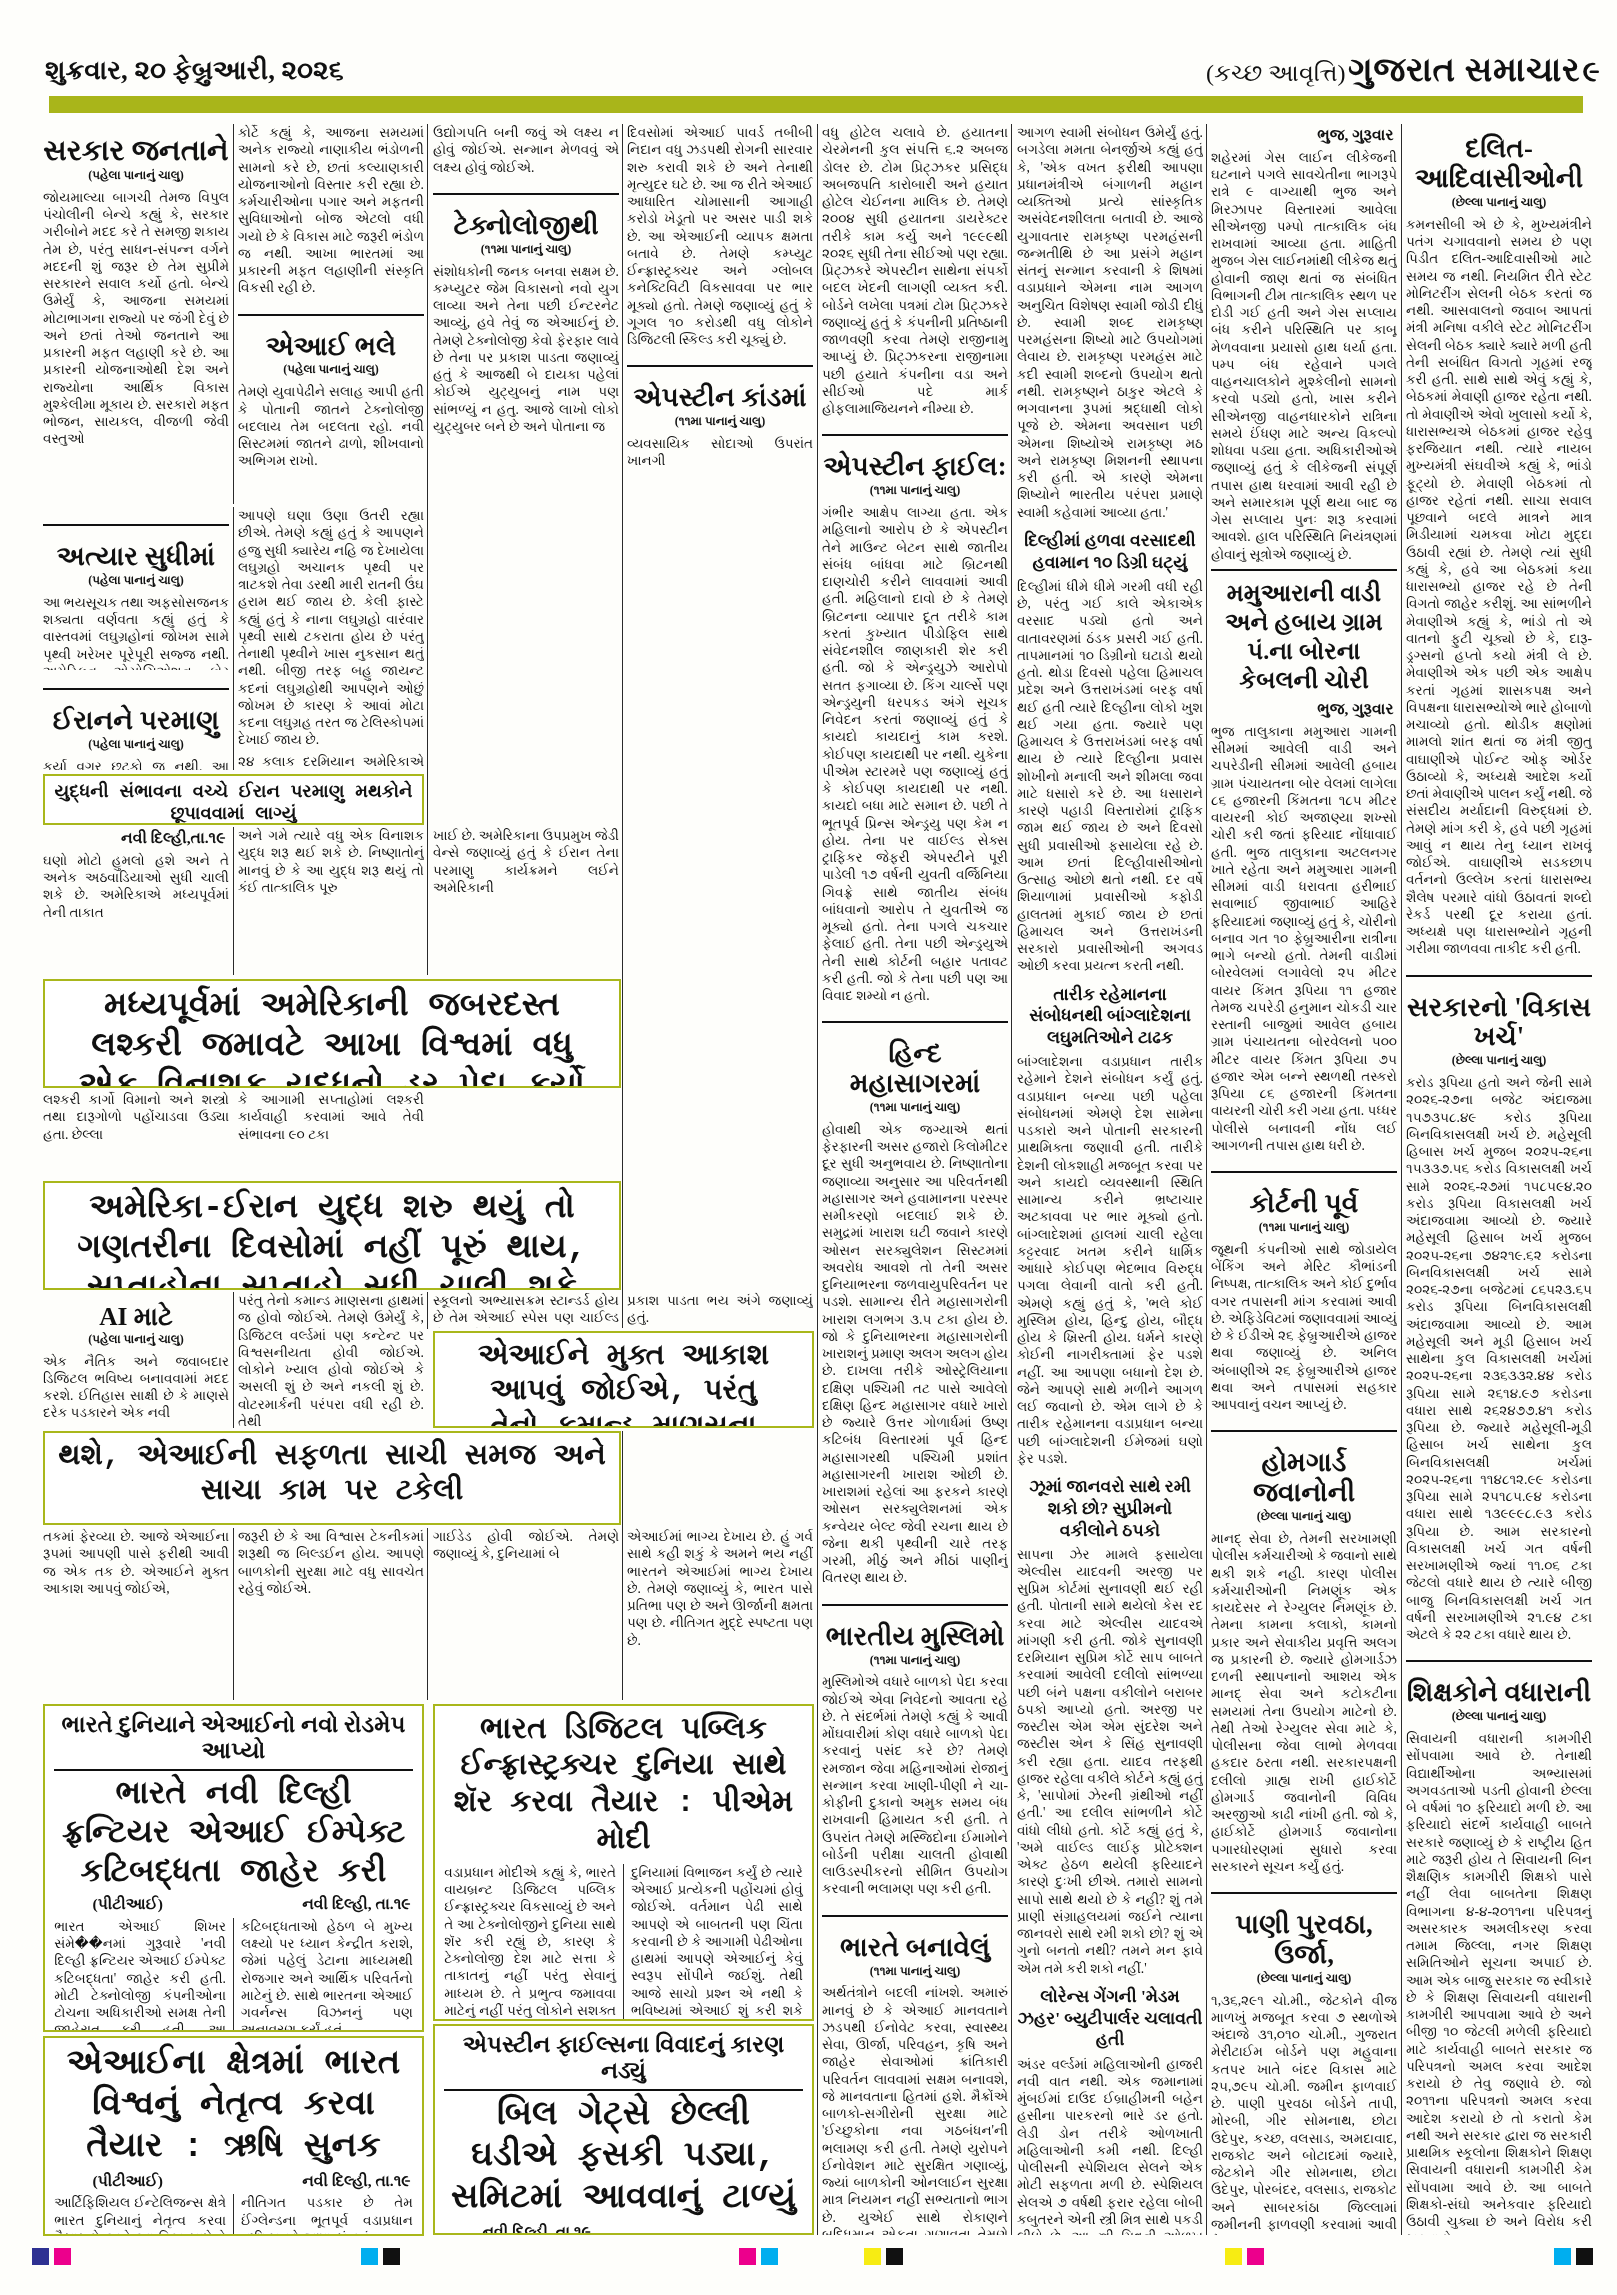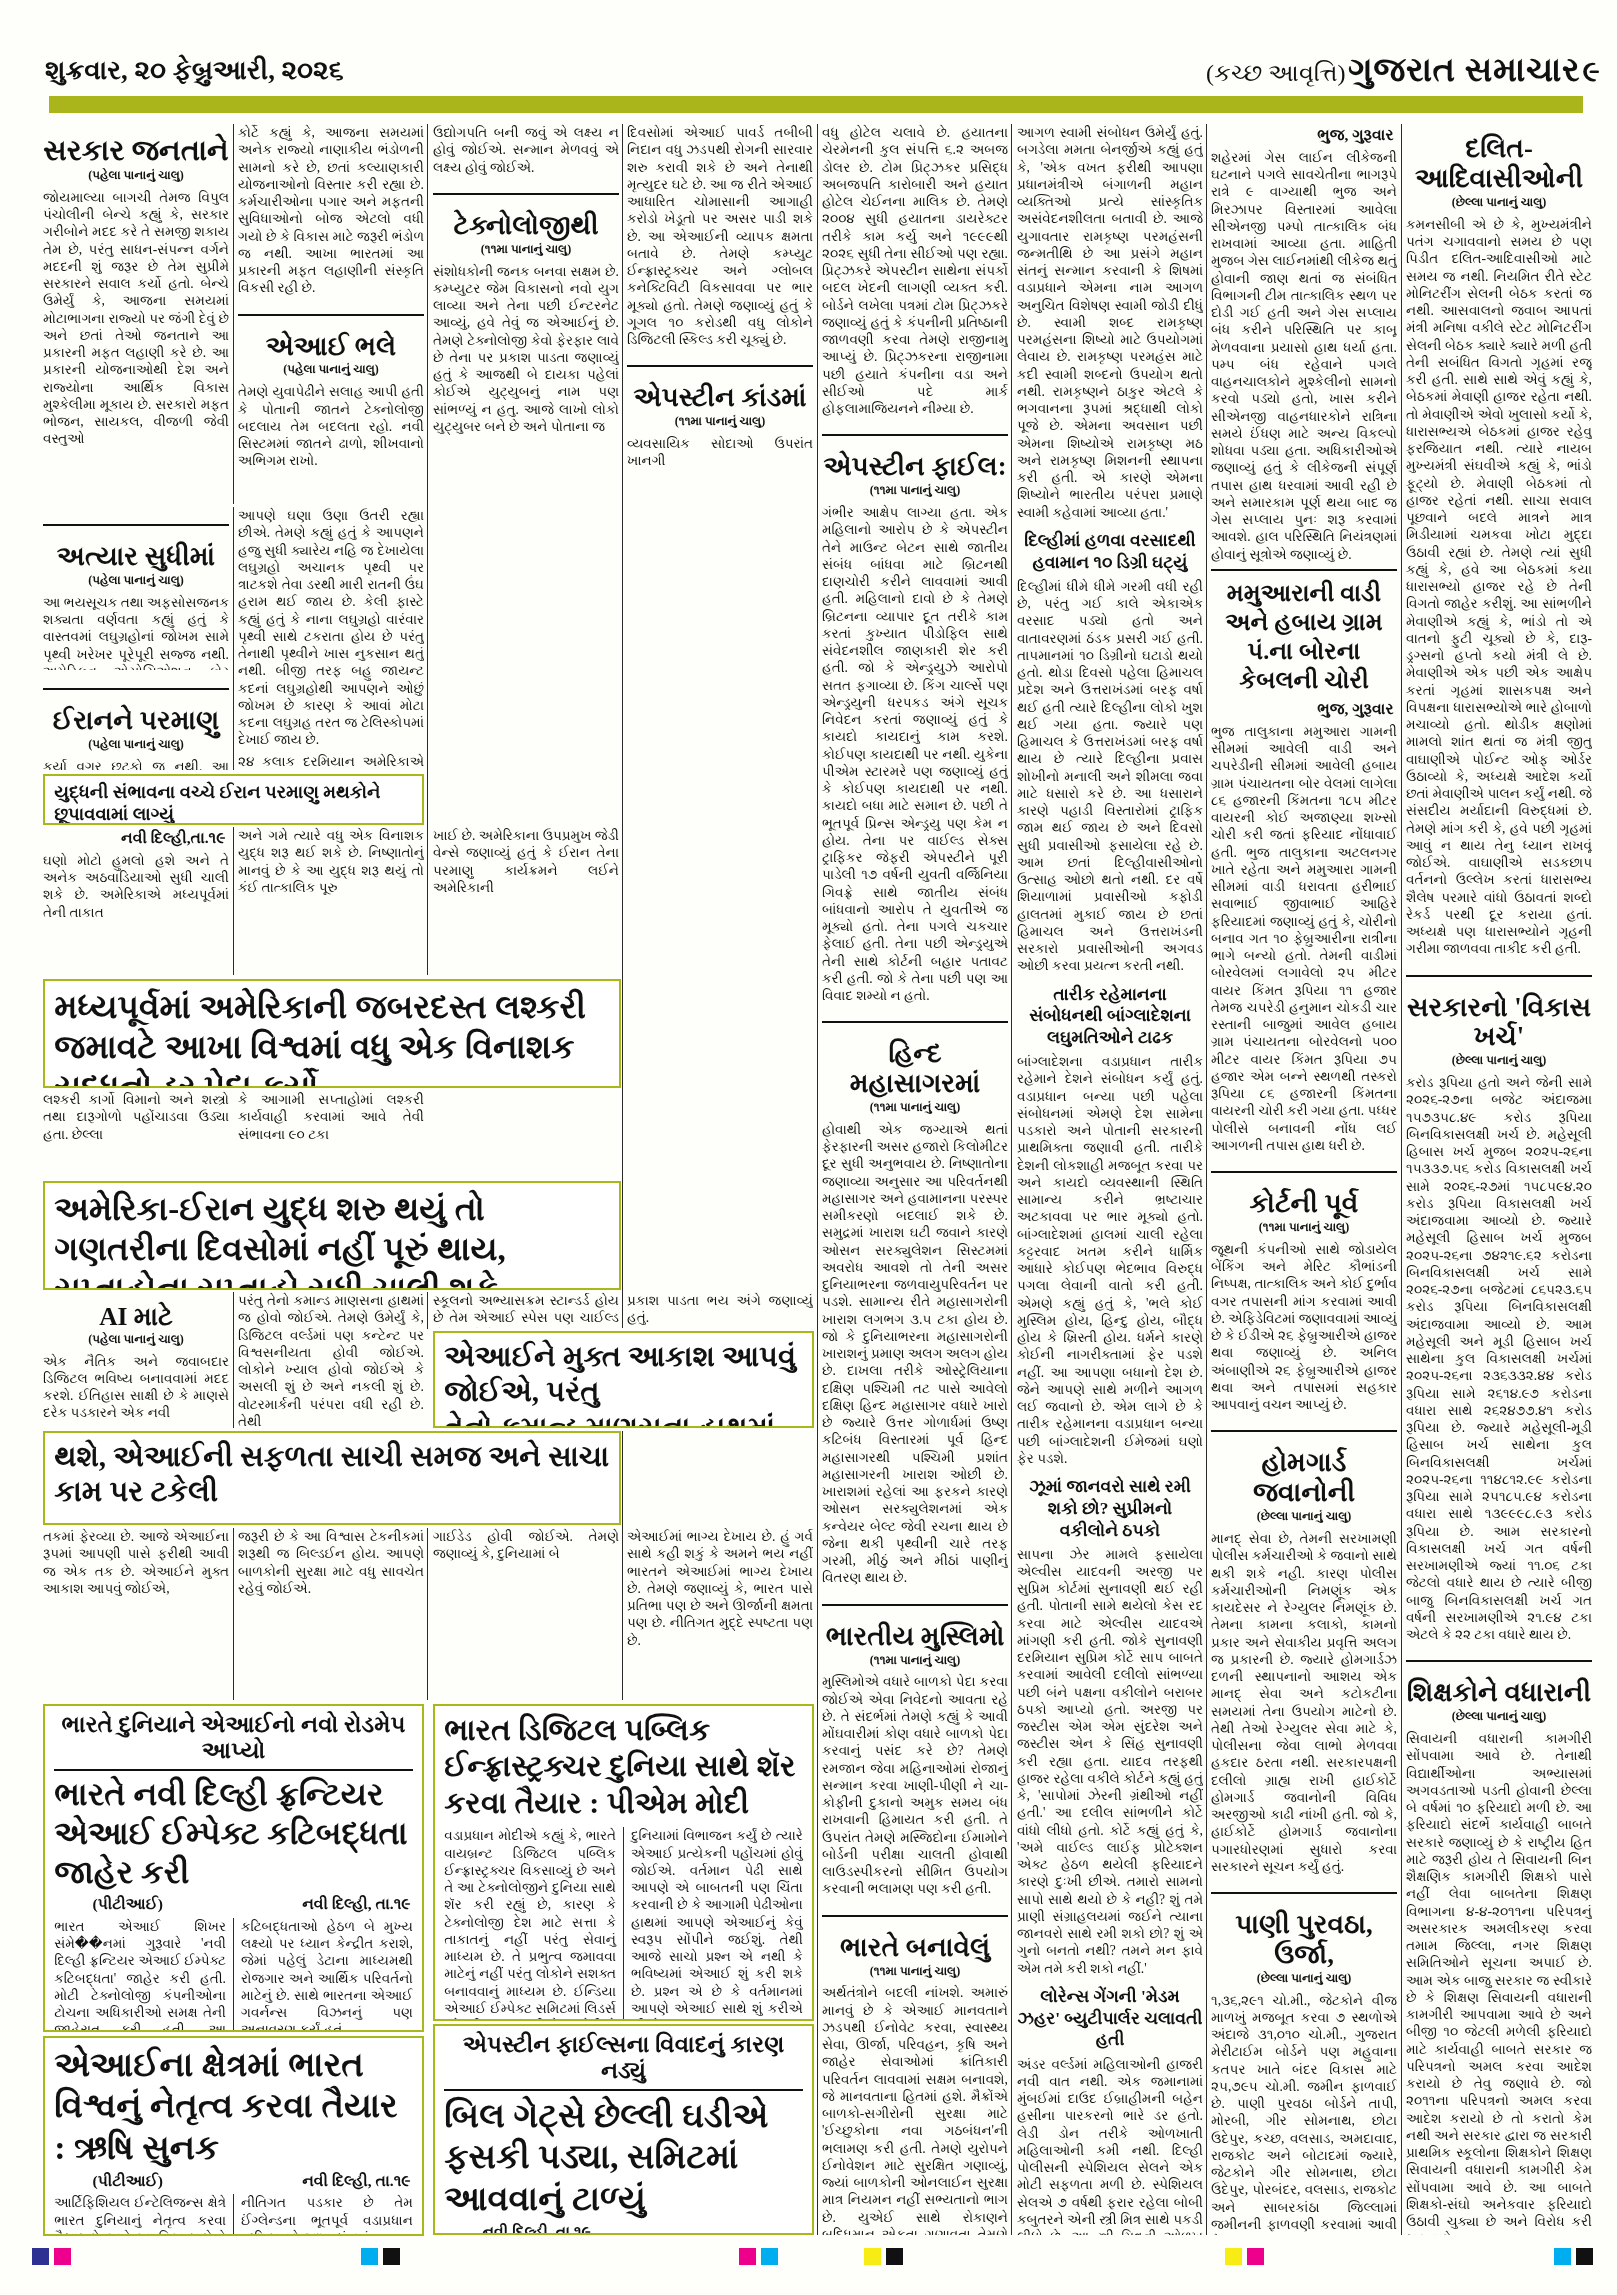--- a/index.html
+++ b/index.html
@@ -19,21 +19,21 @@
   .h-big{font-size:29px;}
   .h-cont{font-weight:bold;text-align:center;font-size:12px;margin:1.2px 0 5.8px;}
   .h-sub{font-weight:bold;text-align:center;font-size:17.3px;line-height:1.25;margin:9.2px 0 4.6px;}
   .h-news{font-weight:bold;text-align:center;font-size:24px;line-height:1.22;
           border-top:2.9px solid #111;padding:8px 0 2.3px;margin-top:5.8px;}
   .h-news.first{border-top:none;margin-top:0;padding-top:1.2px;}
   .dateline{font-weight:bold;text-align:right;font-size:15.6px;padding:2.3px 3.5px 4.6px 0;}
   .body{font-size:13.6px;line-height:1.27;text-align:justify;}
   .gbox{position:absolute;border:2.3px solid #a9b71b;background:#fff;overflow:hidden;
         box-sizing:border-box;padding:5.8px 9.2px;}
-  .bx-head{font-weight:bold;line-height:1.22;}
+  .bx-head{font-weight:bold;text-align:center;line-height:1.22;font-family:Liberation Mono, monospace;}
   .kicker{font-weight:bold;text-align:center;font-size:23px;border-bottom:2.3px solid #111;
           padding-bottom:4.6px;margin-bottom:3.5px;line-height:1.15;}
   .byline{display:flex;justify-content:space-between;font-weight:bold;font-size:15.6px;
           padding:3.5px 2.3px 4.6px;margin-left:36px;}
   .cols2{column-count:2;column-gap:15px;column-rule:1.2px solid #2a2a2a;}
   .mark{position:absolute;width:17.3px;height:17.3px;top:2248px;}
 </style>
 </head>
 <body>
 

